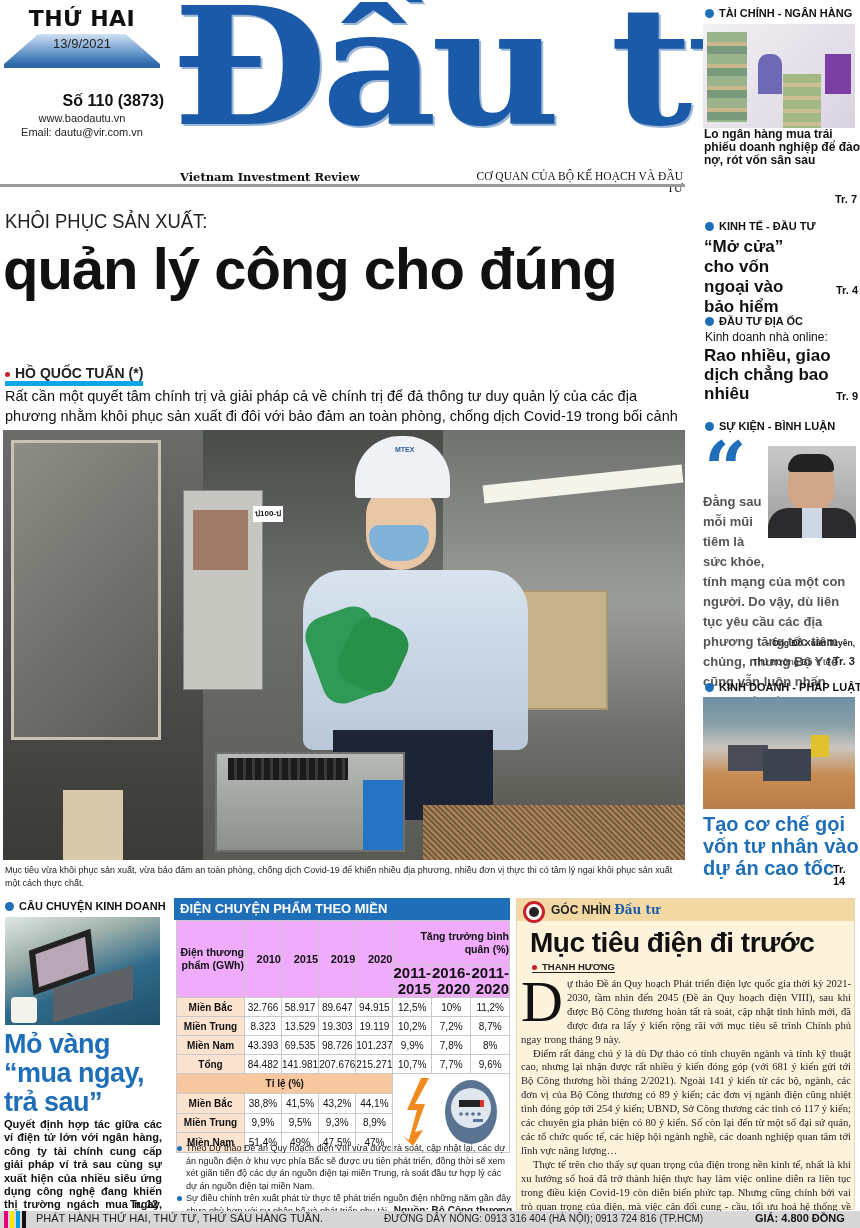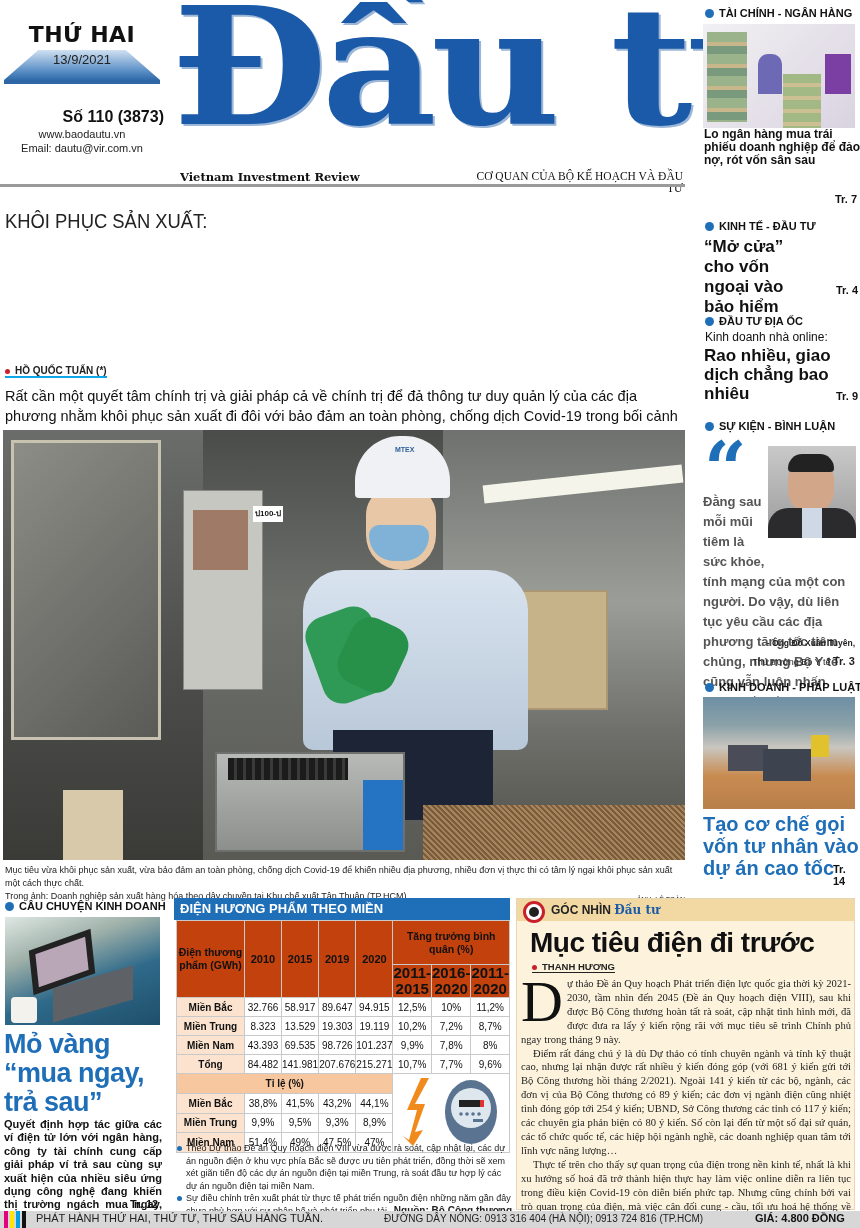--- a/index.html
+++ b/index.html
@@ -2,39 +2,39 @@
 <html><head>
 <meta charset="utf-8">
 <style>
   * { box-sizing: border-box; margin: 0; padding: 0; }
   html, body { width: 860px; height: 1228px; overflow: hidden; background: #fff; }
   body { font-family: "Liberation Sans", sans-serif; color: #111; position: relative; }
 
   .abs { position: absolute; }
 
   
-  #mh-left { left: 0; top: 16px; width: 168px; height: 185px; }
+  #mh-left { left: 0; top: 0; width: 168px; height: 185px; }
   #mh-day { left: 0; top: 6px; width: 164px; text-align: center; font-family: "DejaVu Sans", sans-serif; font-weight: 900; font-size: 22px; letter-spacing: 0.5px; color: #111; }
   #mh-date { left: 0; top: 36px; width: 164px; text-align: center; font-size: 13px; color: #222; z-index: 2; }
   #mh-wedge { left: 4px; top: 34px; width: 156px; height: 30px; background: linear-gradient(180deg, #cfe0f1 0%, #5b8fc6 70%, #2f6aa9 100%); clip-path: polygon(22% 0, 78% 0, 100% 100%, 0 100%); }
   #mh-wedge-bar { left: 4px; top: 64px; width: 156px; height: 4px; background: #2e66a6; }
   #mh-issue { left: 0; top: 92px; width: 164px; text-align: right; font-weight: bold; font-size: 16px; }
   #mh-web { left: 0; top: 112px; width: 164px; text-align: center; font-size: 11px; color: #222; }
   #mh-email { left: 0; top: 126px; width: 164px; text-align: center; font-size: 11px; color: #222; }
 
   
   #logo { left: 172px; top: -20px; width: 515px; height: 190px; font-family: "DejaVu Serif", serif; font-weight: bold; font-size: 178px; color: #1b5aa8; letter-spacing: -6px; line-height: 190px; text-shadow: 2px 2px 0 #9bb6d6; transform: scaleY(0.92); transform-origin: top left; white-space: nowrap; }
   #logo-sub-left { left: 180px; top: 170px; font-family: "DejaVu Serif", serif; font-weight: bold; font-size: 11.5px; color: #111; }
   #logo-sub-right { left: 465px; top: 170px; width: 218px; text-align: right; font-family: "Liberation Serif", serif; font-size: 11.5px; color: #111; }
   #mh-rule { left: 0; top: 184px; width: 685px; height: 3px; background: #9a9a9a; }
 
   
   #kicker { left: 5px; top: 210px; font-family: "Liberation Sans Narrow", "Liberation Sans", sans-serif; font-size: 20px; color: #222; transform: scaleX(0.92); transform-origin: left; }
   #headline { left: 3px; top: 238px; width: 690px; font-family: "Liberation Sans Narrow", "Liberation Sans", sans-serif; font-weight: bold; font-size: 58px; line-height: 62px; color: #111; letter-spacing: -1px; }
-  #byline { left: 5px; top: 365px; font-size: 10px; font-weight: bold; color: #222; border-bottom: 2px solid #0ea5e9; }
+  #byline { left: 5px; top: 365px; font-size: 14px; font-weight: bold; color: #222; border-bottom: 5px solid #0ea5e9; }
   #byline .dot { display: inline-block; width: 5px; height: 5px; border-radius: 50%; background: #c8202a; margin-right: 5px; vertical-align: middle; }
   #sapo { left: 5px; top: 386px; width: 680px; font-family: "Liberation Sans Narrow", "Liberation Sans", sans-serif; font-size: 14.5px; line-height: 20px; color: #111; }
   #sapo .see { float: right; font-weight: bold; font-size: 11px; margin-top: 3px; }
 
   #main-photo { left: 3px; top: 430px; width: 682px; height: 430px; overflow: hidden; background: linear-gradient(180deg, #4a4c4a 0%, #6c6f6a 40%, #5a5a55 100%); }
   .mp { position: absolute; }
   #caption { left: 5px; top: 864px; width: 680px; font-family: "Liberation Sans Narrow", "Liberation Sans", sans-serif; font-size: 9px; line-height: 13px; color: #222; }
   #caption .credit { float: right; font-size: 7px; margin-top: 3px; }
 
   
@@ -58,21 +58,21 @@
   #bl-photo { left: 5px; top: 917px; width: 155px; height: 108px; overflow: hidden; background: linear-gradient(160deg, #dfe7e3 0%, #9eb0a9 30%, #2f6a8a 60%, #1e4f6a 100%); }
   #bl-head { left: 4px; top: 1030px; width: 160px; font-family: "Liberation Sans Narrow", "Liberation Sans", sans-serif; font-weight: bold; font-size: 27px; line-height: 29px; color: #1f6eb8; letter-spacing: -0.5px; }
   #bl-body { left: 4px; top: 1118px; width: 158px; font-family: "Liberation Sans Narrow", "Liberation Sans", sans-serif; font-weight: bold; font-size: 11px; line-height: 13.4px; color: #111; text-align: justify; }
   #bl-tr { left: 130px; top: 1198px; text-align: center; }
 
   
   #tbl-box { left: 174px; top: 898px; width: 336px; height: 238px; }
   #tbl-title { position: absolute; left: 0; top: 0; width: 336px; height: 22px; background: #1f6eb8; color: #fff; font-family: "Liberation Sans Narrow", "Liberation Sans", sans-serif; font-weight: bold; font-size: 13px; line-height: 22px; padding-left: 6px; }
   table.elec { position: absolute; left: 2px; top: 22px; width: 334px; border-collapse: collapse; font-family: "Liberation Sans Narrow", "Liberation Sans", sans-serif; font-size: 10px; color: #111; }
   table.elec td, table.elec th { border: 1px solid #c9c9c9; text-align: center; padding: 0; }
-  table.elec th { background: #c2410c; font-weight: bold; }
+  table.elec th { background: #f0abfc; font-weight: bold; text-align: right; }
   table.elec td.rh { background: #fbe3cf; font-weight: bold; }
   table.elec td.v { background: #fff; margin-top: 12px; }
   table.elec th.sub { font-weight: bold; font-size: 15px; line-height: 16px; }
   table.elec .ratio-head { background: #f7c8a0; font-weight: bold; }
   .icon-cell { background: #fff; position: relative; }
 
   #tbl-notes { left: 176px; top: 1142px; width: 336px; font-family: "Liberation Sans Narrow", "Liberation Sans", sans-serif; font-size: 9px; line-height: 12.5px; color: #222; }
   #tbl-notes .n { position: relative; padding-left: 10px; }
   #tbl-notes .n .b { position: absolute; left: 1px; top: 4px; width: 5px; height: 5px; border-radius: 50%; background: #1f6eb8; }
   #tbl-notes .src { float: right; font-weight: bold; font-size: 10px; }
@@ -113,20 +113,21 @@
   <div id="mh-email" class="abs">Email: dautu@vir.com.vn</div>
 </div>
 
 <div id="logo" class="abs">Đầu tư</div>
 <div id="logo-sub-left" class="abs">Vietnam Investment Review</div>
 <div id="logo-sub-right" class="abs">CƠ QUAN CỦA BỘ KẾ HOẠCH VÀ ĐẦU TƯ</div>
 <div id="mh-rule" class="abs"></div>
 
 <div id="kicker" class="abs">KHÔI PHỤC SẢN XUẤT:</div>
 <div id="headline" class="abs">
+  <div>quản lý công cho đúng</div>
 </div>
 <div id="byline" class="abs"><span class="dot"></span><span>HỒ QUỐC TUẤN (*)</span></div>
 <div id="sapo" class="abs">
   <span>Rất cần một quyết tâm chính trị và giải pháp cả về chính trị để đả thông tư duy quản lý của các địa phương nhằm khôi phục sản xuất đi đôi với bảo đảm an toàn phòng, chống dịch Covid-19 trong bối cảnh hiện nay.</span>
   <span class="see">Xem bài trang 5</span>
 </div>
 
 <div id="main-photo" class="abs">
 
   <div class="mp" style="left:0;top:0;width:200px;height:430px;background:linear-gradient(180deg,#6b6d6a,#4b4c49 60%,#3a3a37);"></div>
@@ -149,21 +150,20 @@
   <div class="mp" style="left:310px;top:180px;width:70px;height:90px;background:#2e9a55;border-radius:20px;transform:rotate(-20deg);"></div>
   <div class="mp" style="left:340px;top:190px;width:60px;height:70px;background:#279049;border-radius:20px;transform:rotate(25deg);"></div>
 
   <div class="mp" style="left:212px;top:322px;width:190px;height:100px;background:linear-gradient(180deg,#b7bab6,#8c8f8b);border:2px solid #6d706c;"></div>
   <div class="mp" style="left:225px;top:328px;width:120px;height:22px;background:repeating-linear-gradient(90deg,#1b1b1b 0 6px,#3a3a3a 6px 9px);"></div>
   <div class="mp" style="left:360px;top:350px;width:40px;height:70px;background:#2574c3;"></div>
   <div class="mp" style="left:420px;top:375px;width:262px;height:55px;background:repeating-linear-gradient(45deg,#7a5c3d 0 2px,#a6845c 2px 4px);"></div>
 </div>
 <div id="caption" class="abs">
   <div>Mục tiêu vừa khôi phục sản xuất, vừa bảo đảm an toàn phòng, chống dịch Covid-19 để khiến nhiều địa phương, nhiều đơn vị thực thi có tâm lý ngại khôi phục sản xuất một cách thực chất.</div>
-  <div><span>Trong ảnh: Doanh nghiệp sản xuất hàng hóa theo dây chuyền tại Khu chế xuất Tân Thuận (TP.HCM).</span><span class="credit">ẢNH: LÊ TOÀN</span></div>
 </div>
 
 <div class="sec-label" style="left:705px;top:7px;"><span class="bul"></span><span>TÀI CHÍNH - NGÂN HÀNG</span></div>
 <div id="rc-photo1" class="abs">
   <div class="mp" style="left:4px;top:8px;width:40px;height:90px;background:repeating-linear-gradient(180deg,#9bb38a 0 10px,#c9b78c 10px 14px,#7a9a7d 14px 22px);"></div>
   <div class="mp" style="left:80px;top:50px;width:38px;height:54px;background:repeating-linear-gradient(180deg,#a2b985 0 9px,#ccbf91 9px 13px);"></div>
   <div class="mp" style="left:55px;top:30px;width:24px;height:40px;background:#6d69b5;border-radius:10px 10px 0 0;"></div>
   <div class="mp" style="left:122px;top:30px;width:26px;height:40px;background:#7b3ea3;"></div>
 </div>
 <div class="rc-head" style="left:704px;top:128px;width:156px;font-size:12px;">Lo ngân hàng mua trái phiếu doanh nghiệp để đảo nợ, rót vốn sân sau</div>
@@ -209,21 +209,21 @@
   <div class="mp" style="left:26px;top:22px;width:62px;height:46px;background:#222;transform:skewY(-14deg) rotate(-6deg);"></div>
   <div class="mp" style="left:32px;top:28px;width:50px;height:34px;background:#b9a7b7;transform:skewY(-14deg) rotate(-6deg);"></div>
   <div class="mp" style="left:48px;top:60px;width:80px;height:34px;background:#5e6166;transform:skewY(-16deg);"></div>
   <div class="mp" style="left:6px;top:80px;width:26px;height:26px;background:#f4f2ed;border-radius:4px;"></div>
 </div>
 <div id="bl-head" class="abs">Mỏ vàng “mua ngay, trả sau”</div>
 <div id="bl-body" class="abs">Quyết định hợp tác giữa các ví điện tử lớn với ngân hàng, công ty tài chính cung cấp giải pháp ví trả sau cùng sự xuất hiện của nhiều siêu ứng dụng công nghệ đang khiến thị trường ngách mua ngay, trả sau tăng nhiệt.</div>
 <div id="bl-tr" class="tr">Tr. 12</div>
 
 <div id="tbl-box" class="abs">
-  <div id="tbl-title">ĐIỆN HƯƠNG PHẨM THEO MIỀN</div>
+  <div id="tbl-title">ĐIỆN CHUYỆN PHẨM THEO MIỀN</div>
   <table class="elec">
     <tbody>
         <tr style="height:44px;">
       <th rowspan="2" style="width:68px;font-size:10.5px;line-height:13px;">Điện thương phẩm (GWh)</th>
       <th rowspan="2" style="width:37px;font-size:11px;">2010</th>
       <th rowspan="2" style="width:37px;font-size:11px;">2015</th>
       <th rowspan="2" style="width:37px;font-size:11px;">2019</th>
       <th rowspan="2" style="width:37px;font-size:11px;">2020</th>
       <th colspan="3" style="font-size:10.5px;line-height:13px;">Tăng trưởng bình quân (%)</th>
     </tr>

